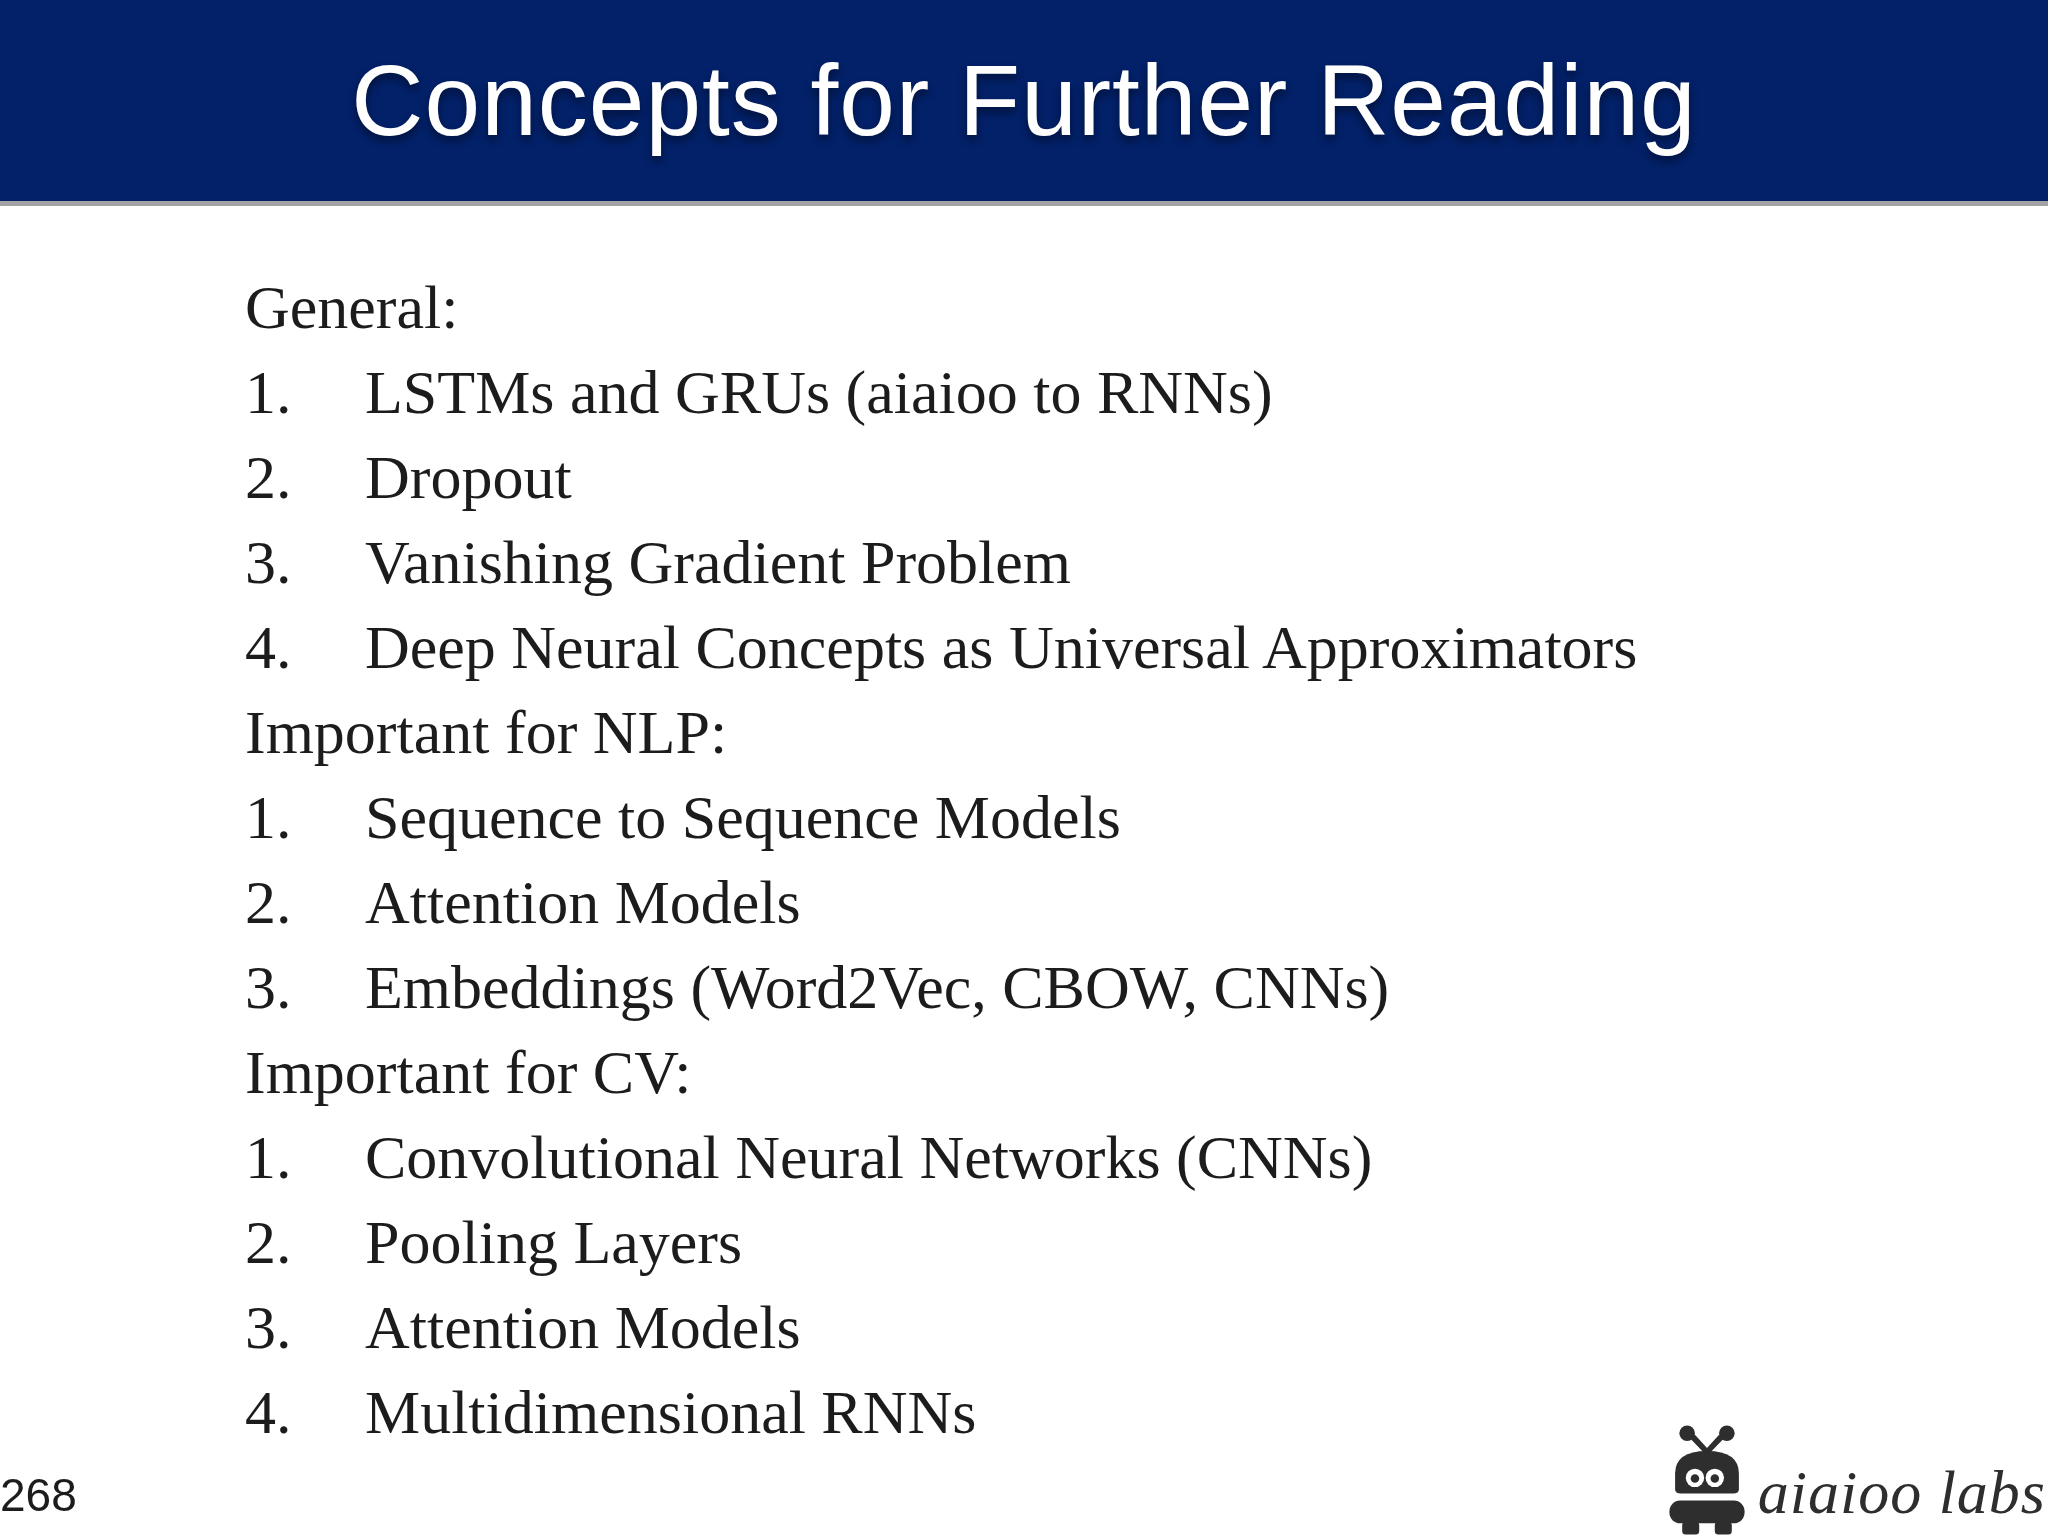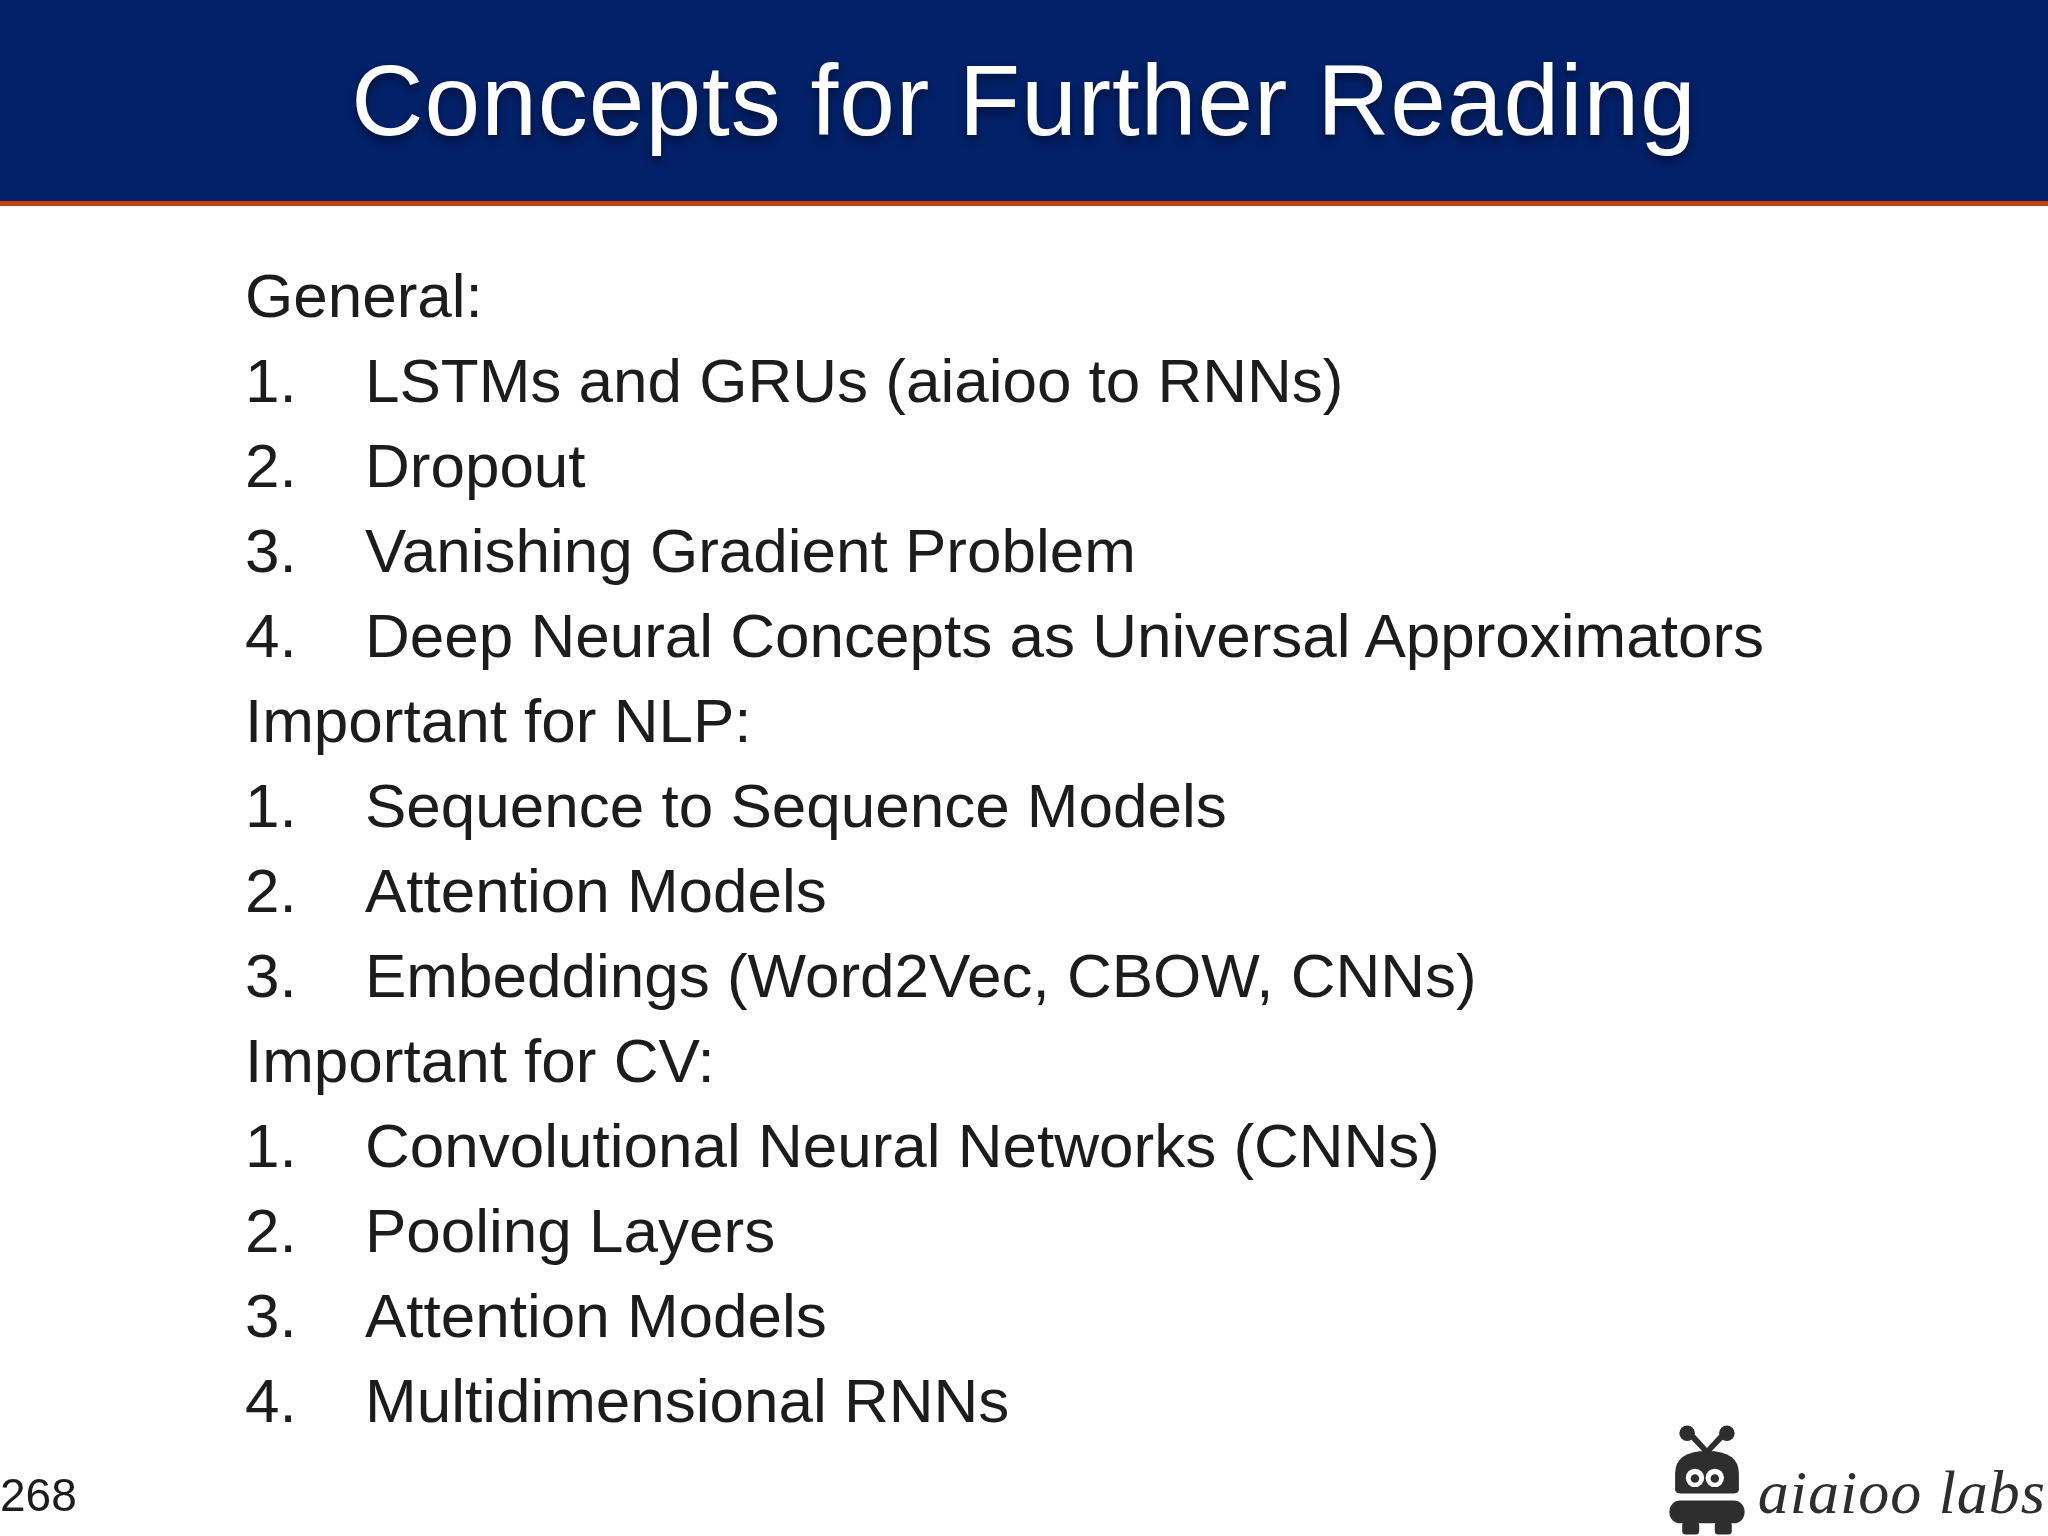--- a/index.html
+++ b/index.html
@@ -15,38 +15,39 @@
     overflow: hidden;
     font-family: "Liberation Sans", "DejaVu Sans", sans-serif;
     color: #1c1c1c;
   }
   .header {
     position: absolute;
     top: 0; left: 0;
     width: 100%;
     height: 201px;
     background: #032169;
-    border-bottom: 5px solid #c2410c;
+    border-bottom: 5px solid #a3a3a3;
     display: flex;
     align-items: center;
     justify-content: center;
   }
   .title {
     color: #ffffff;
     font-size: 100px;
     font-weight: 400;
     letter-spacing: 1px;
     text-shadow: 0 5px 9px rgba(0,0,0,0.45);
     white-space: nowrap;
   }
   .content {
     position: absolute;
-    top: 253px;
+    top: 265px;
     left: 245px;
     right: 60px;
+    font-family: Liberation Serif, serif;
   }
   .line {
     height: 85px;
     line-height: 85px;
     font-size: 62px;
     white-space: nowrap;
     display: flex;
   }
   .num {
     width: 120px;

